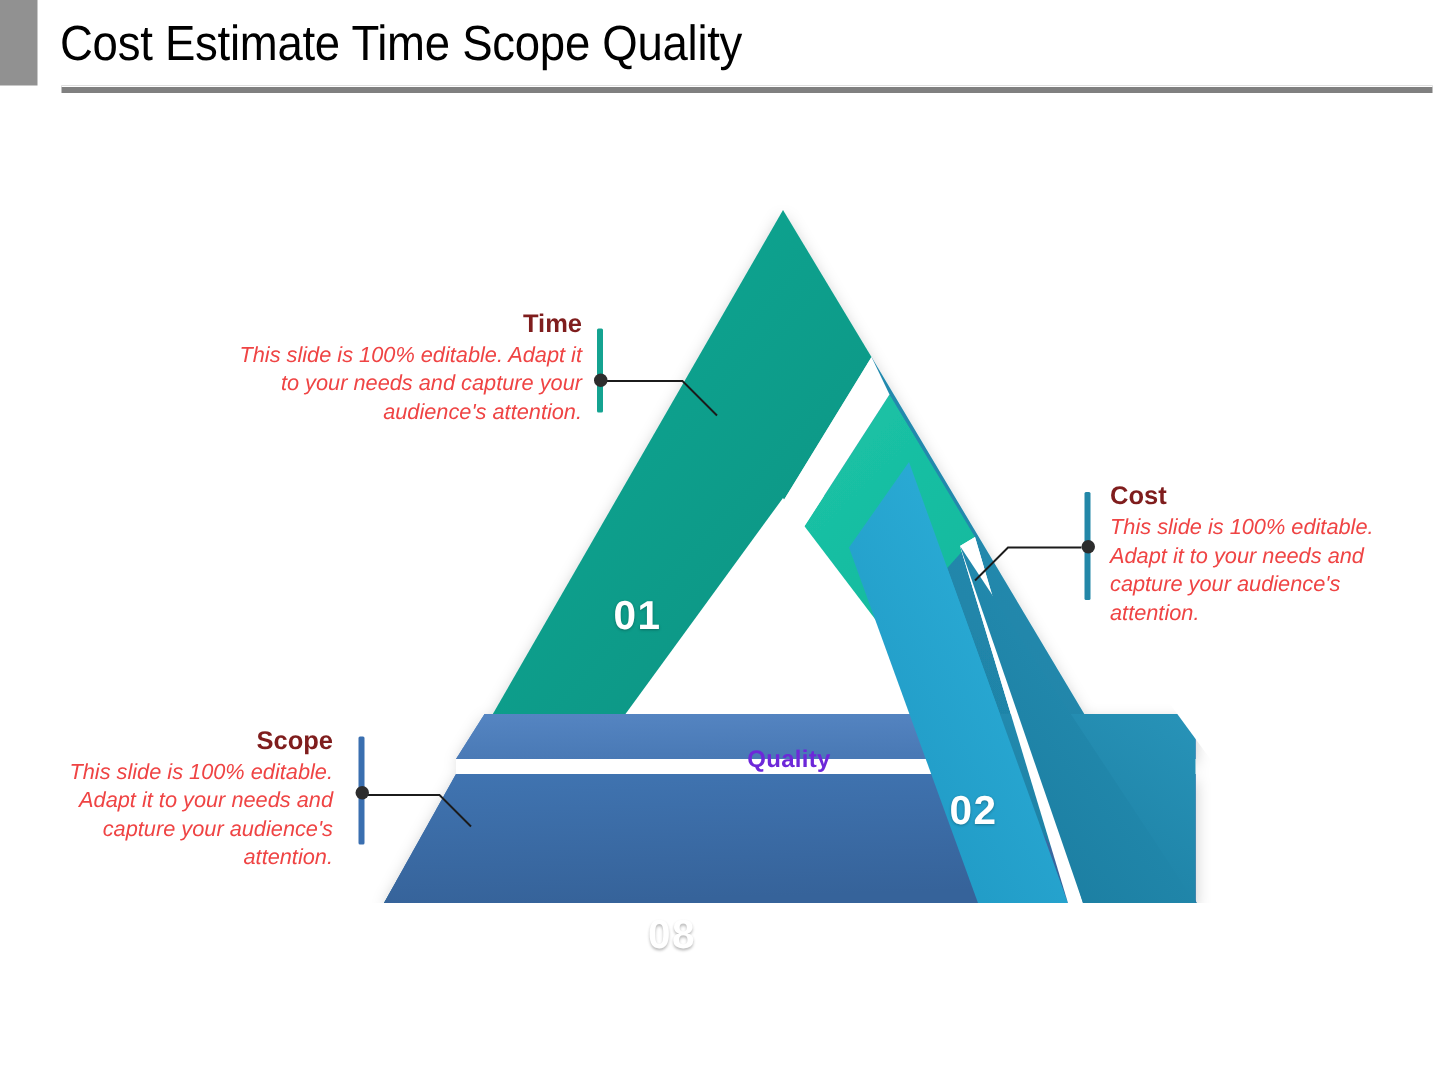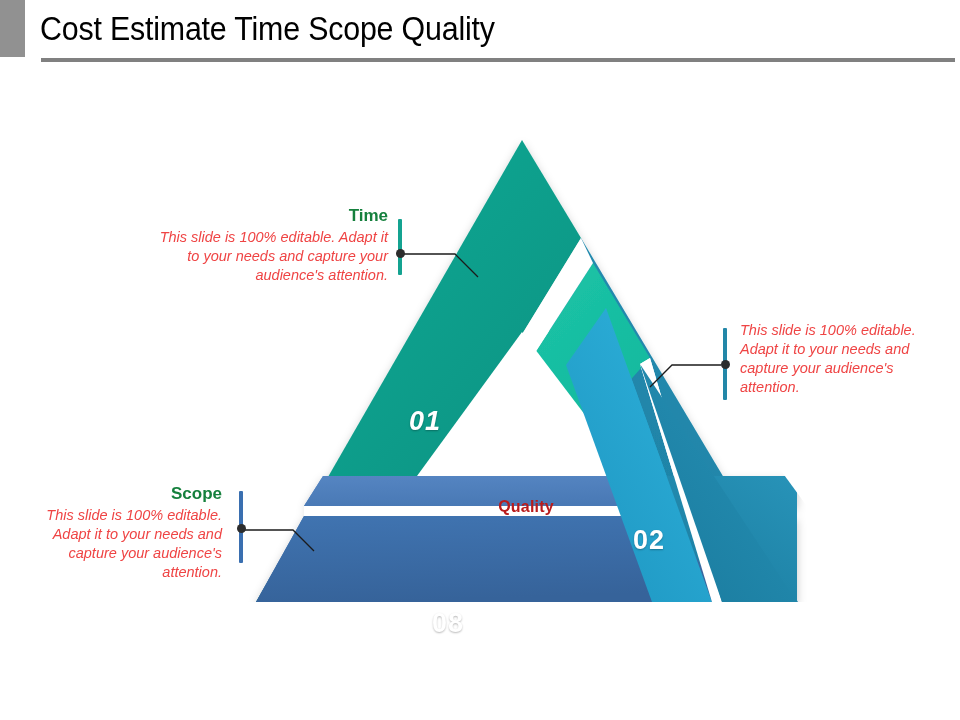--- a/index.html
+++ b/index.html
@@ -68,43 +68,43 @@
   
   .band-number {
     position: absolute;
     font-size: 27px;
     font-weight: bold;
     color: #ffffff;
     letter-spacing: 1px;
     text-shadow: 0 1px 2px rgba(0,0,0,0.28);
     pointer-events: none;
   }
-  #band-number-01 { left: 409px; top: 344px; font-style: italic; }
+  #band-number-01 { left: 409px; top: 333px; }
   #band-number-02 { left: 633px; top: 438px; margin-top: 25px; }
   #band-number-03 { left: 432px; top: 546px; }
 
   #center-label-quality {
     position: absolute;
     left: 466px;
     top: 436px;
     width: 120px;
     text-align: center;
     font-size: 16px;
     font-weight: bold;
-    color: #b91c1c;
+    color: #6d28d9;
     letter-spacing: 0.2px;
   }
 
   
   .callout { position: absolute; }
 
   .callout-title {
     font-size: 17px;
     font-weight: bold;
-    color: #15803d;
+    color: #7f1d1d;
     margin: 0 0 2px 0;
     line-height: 20px;
   }
   .callout-body {
     font-size: 14.5px;
     font-style: italic;
     color: #ef4444;
     line-height: 19px;
     margin: 0;
   }
@@ -358,20 +358,21 @@
 </div>
 
 <div class="callout" id="callout-time">
   <div class="callout-title">Time</div>
   <div class="callout-body">This slide is 100% editable. Adapt it to your needs and capture your audience's attention.</div>
 </div>
 <div class="callout-bar" id="callout-time-bar" style="background: rgb(20, 163, 145);"></div>
 <div class="callout-dot" id="callout-time-dot"></div>
 
 <div class="callout" id="callout-cost">
+  <div class="callout-title">Cost</div>
   <div class="callout-body">This slide is 100% editable. Adapt it to your needs and capture your audience's attention.</div>
 </div>
 <div class="callout-bar" id="callout-cost-bar" style="background: rgb(35, 135, 168);"></div>
 <div class="callout-dot" id="callout-cost-dot"></div>
 
 <div class="callout" id="callout-scope">
   <div class="callout-title">Scope</div>
   <div class="callout-body">This slide is 100% editable. Adapt it to your needs and capture your audience's attention.</div>
 </div>
 <div class="callout-bar" id="callout-scope-bar" style="background: rgb(58, 111, 176);"></div>

